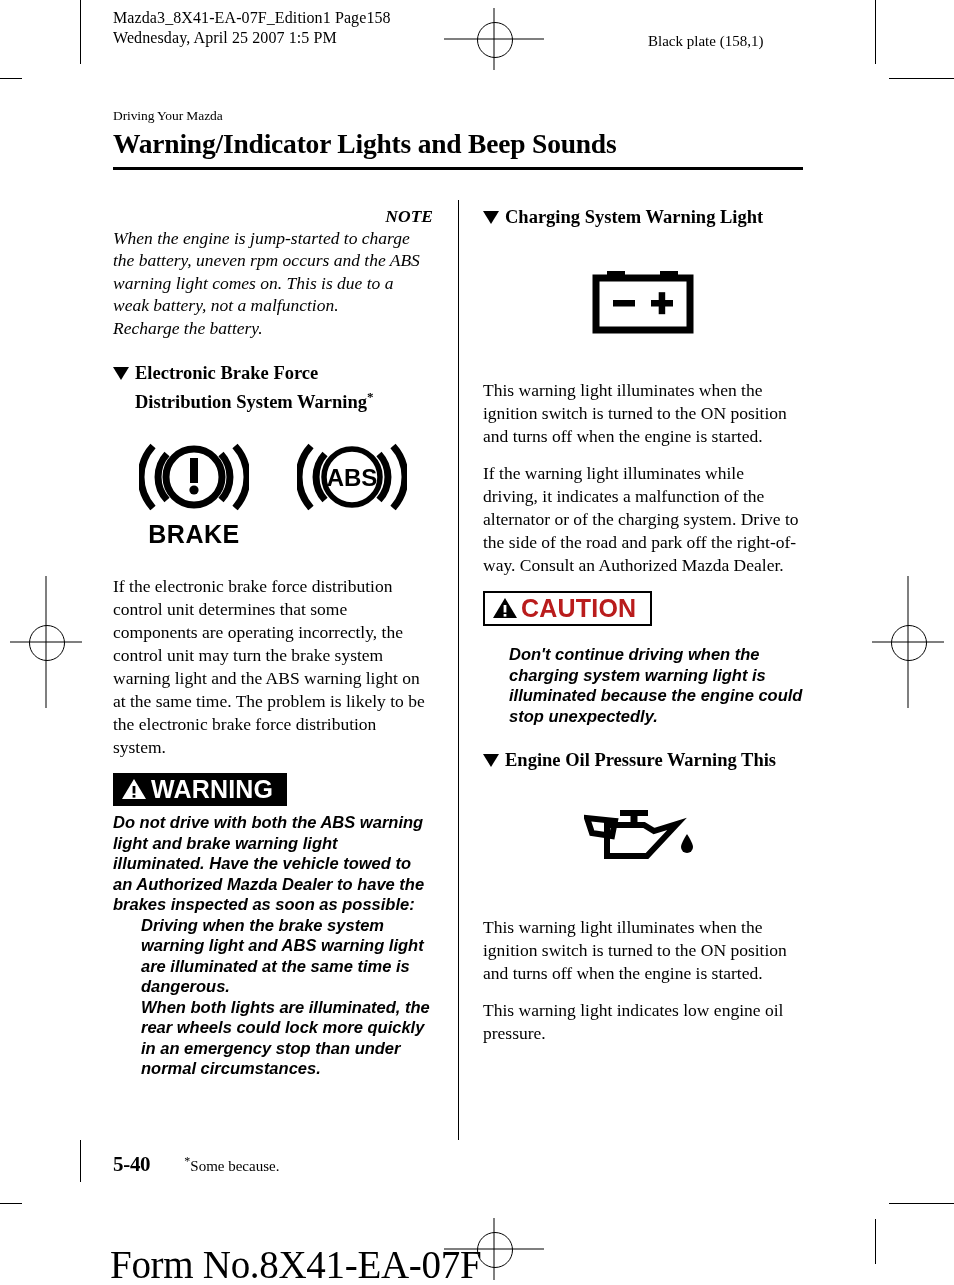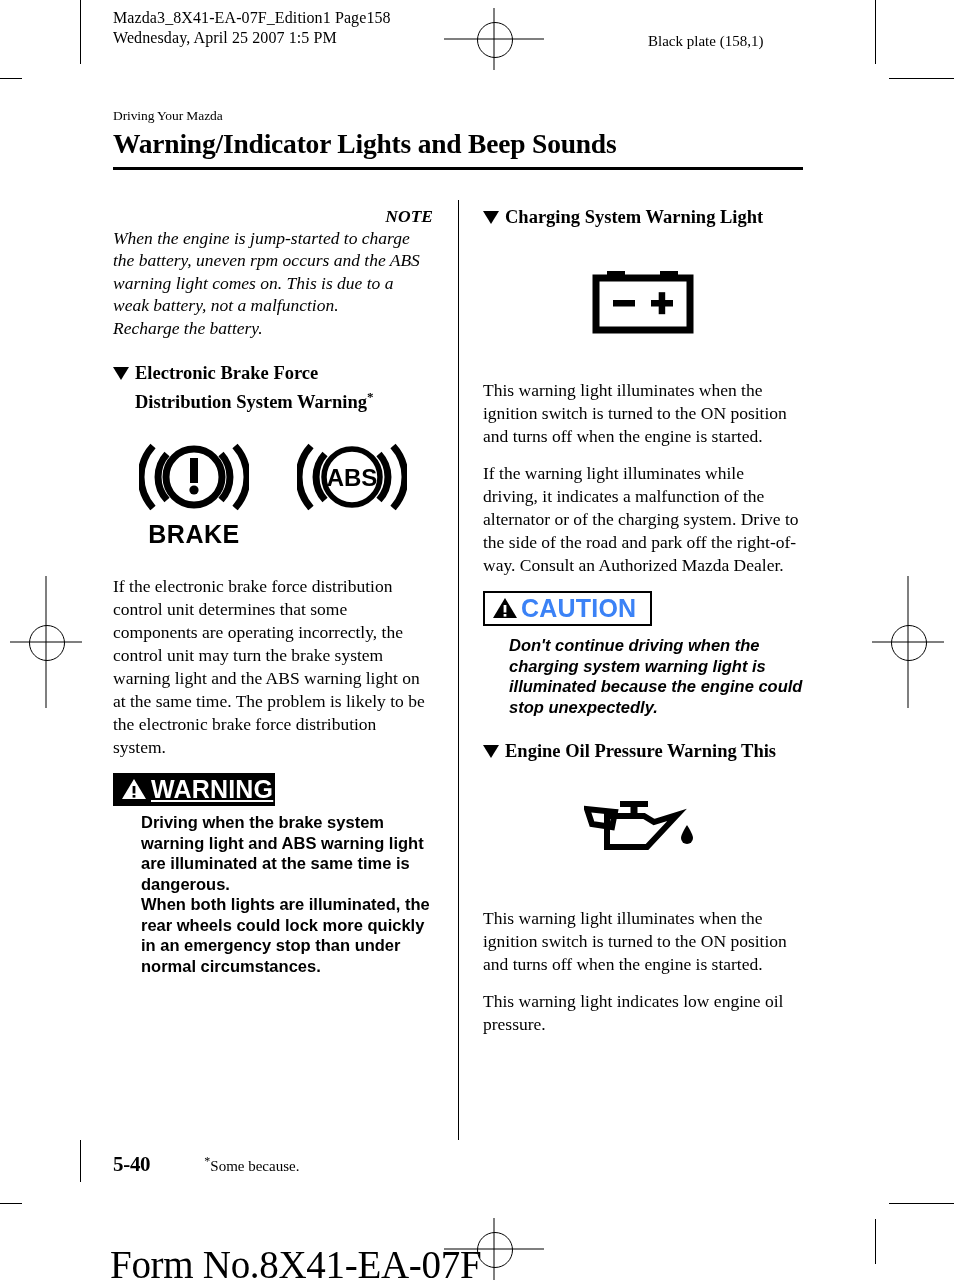--- a/index.html
+++ b/index.html
@@ -149,59 +149,59 @@
     letter-spacing: 0.5px;
     margin-top: 2px;
   }
 
   
   .warning-banner {
     display: inline-flex;
     align-items: center;
     background: #000;
     color: #fff;
-    padding: 2px 2px 3px 8px;
+    padding: 2px 14px 3px 8px;
     margin-bottom: 6px;
-    text-decoration: underline;
   }
   .warning-banner .wtext {
     font-family: "Liberation Sans", sans-serif;
     font-weight: bold;
     font-size: 25px;
     letter-spacing: 0.2px;
     line-height: 28px;
     margin-left: 4px;
   }
   .caution-banner {
     display: inline-flex;
     align-items: center;
     background: #fff;
-    color: #3b82f6;
+    color: #b91c1c;
     border: 2px solid #000;
     padding: 1px 14px 2px 7px;
-    margin-bottom: 9px;
+    margin-bottom: 18px;
   }
   .caution-banner .wtext {
     font-family: "Liberation Sans", sans-serif;
     font-weight: bold;
     font-size: 25px;
     letter-spacing: 0.2px;
     line-height: 28px;
     margin-left: 3px;
   }
   .alert-body {
     font-family: "Liberation Sans", sans-serif;
     font-weight: bold;
     font-style: italic;
     font-size: 16.5px;
     line-height: 20.5px;
   }
   .alert-sub {
     font-family: "Liberation Sans", sans-serif;
     font-weight: bold;
+    font-style: italic;
     font-size: 16.5px;
     line-height: 20.5px;
     margin-left: 28px;
   }
   .caution-sub {
     font-family: "Liberation Sans", sans-serif;
     font-weight: bold;
     font-style: italic;
     font-size: 16.5px;
     line-height: 20.5px;
@@ -209,21 +209,20 @@
   }
 
   
   .footer {
     position: absolute;
     left: 113px;
     top: 1152px;
     width: 700px;
     display: flex;
     align-items: baseline;
-    gap: 20px;
   }
   .page-num {
     font-size: 21px;
     font-weight: bold;
     letter-spacing: -0.3px;
   }
   .footnote {
     margin-left: 34px;
     font-size: 15px;
   }
@@ -334,20 +333,21 @@
 
     <div class="warning-banner">
       <svg width="26" height="24" viewBox="0 0 26 24">
         <path d="M13 2 L25 22 L1 22 Z" fill="#ffffff"></path>
         <rect x="11.6" y="9" width="2.8" height="7.5" fill="#000"></rect>
         <rect x="11.6" y="18" width="2.8" height="2.6" fill="#000"></rect>
       </svg>
       <span class="wtext">WARNING</span>
     </div>
 
+    <div class="alert-body">Do not drive with both the ABS warning light and brake warning light illuminated. Have the vehicle towed to an Authorized Mazda Dealer to have the brakes inspected as soon as possible:</div>
     <div class="alert-sub">Driving when the brake system warning light and ABS warning light are illuminated at the same time is dangerous.</div>
     <div class="alert-sub">When both lights are illuminated, the rear wheels could lock more quickly in an emergency stop than under normal circumstances.</div>
   </div>
 
   <div class="col col-right">
 
     <div class="sec-head">
       <span class="tri"></span>
       <span>Charging System Warning Light</span>
     </div>

